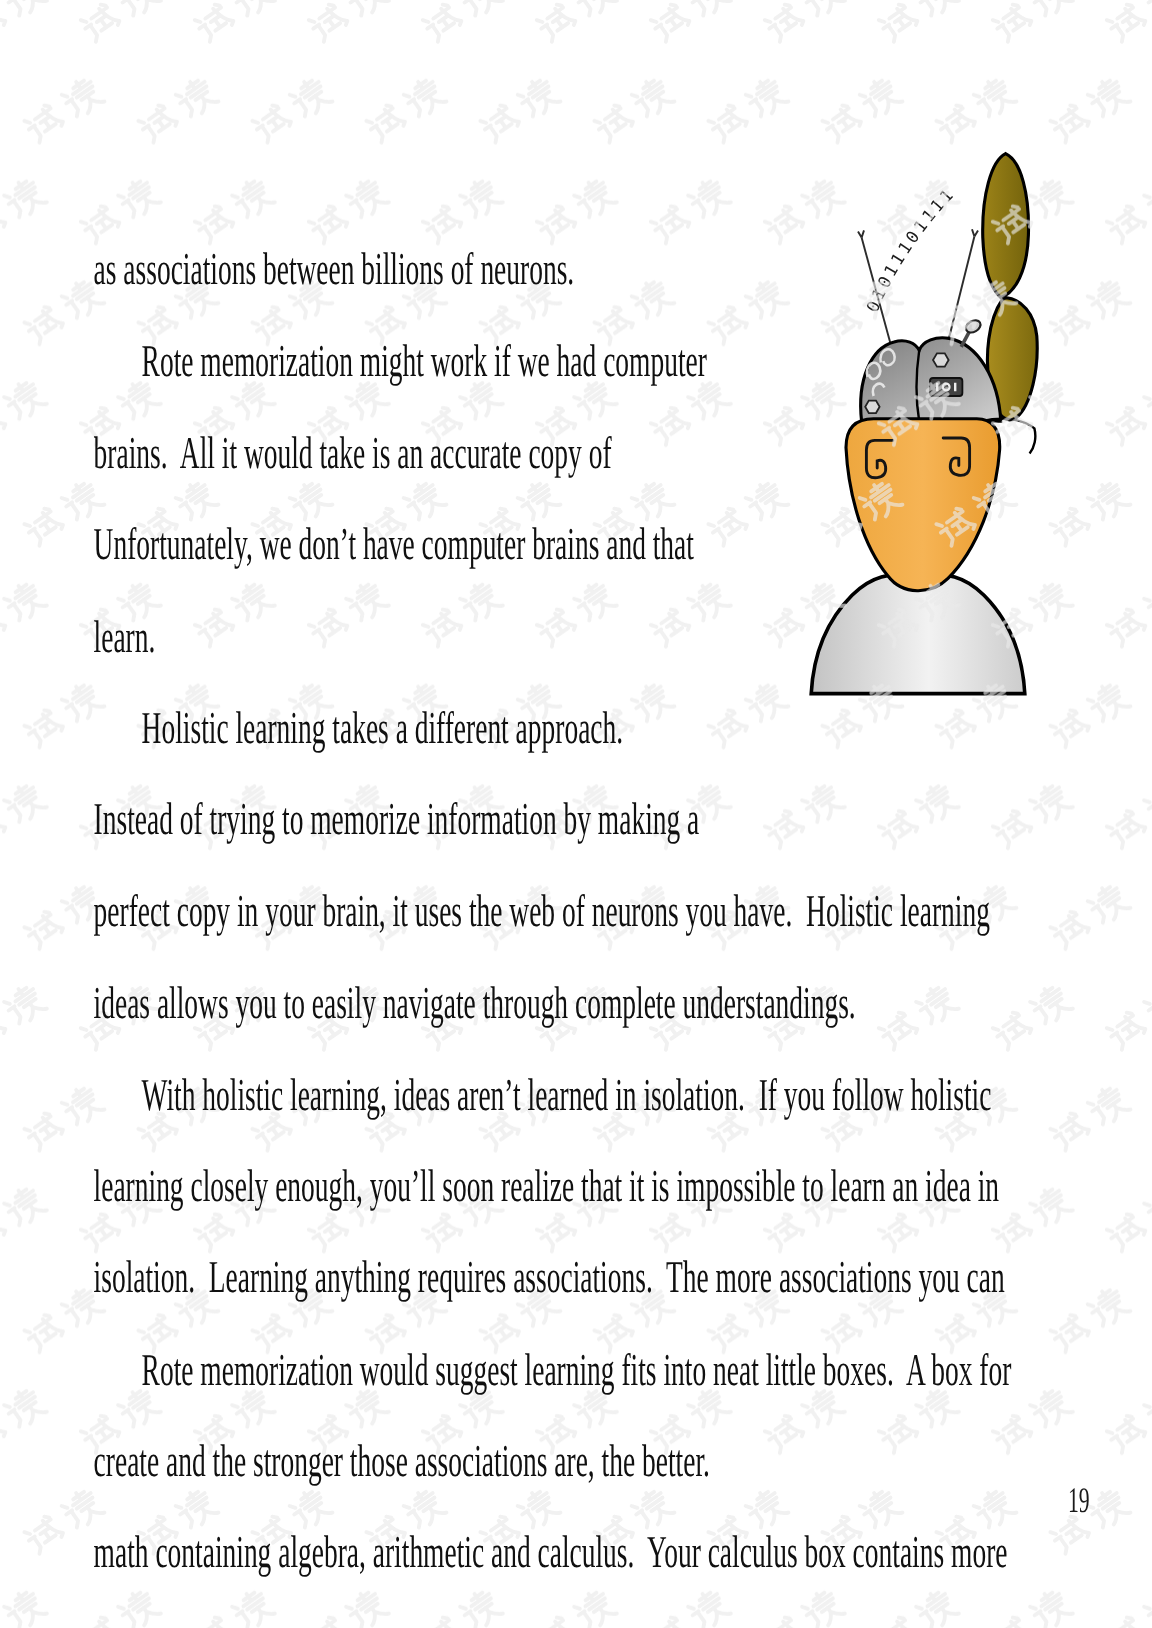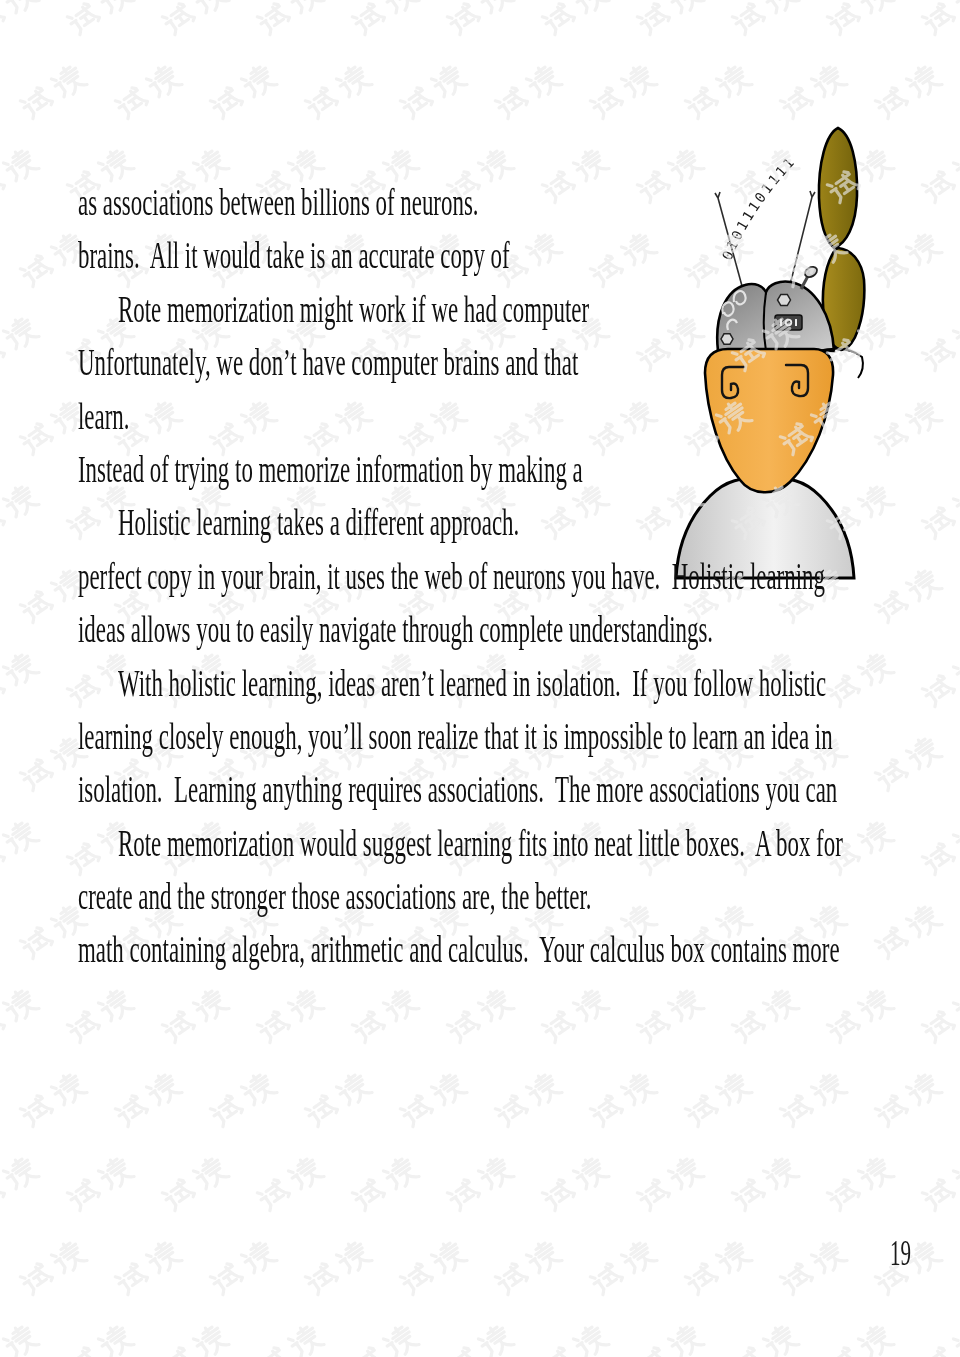--- a/index.html
+++ b/index.html
@@ -39,33 +39,34 @@
     left: 78px;
     top: 176px;
     width: 800px;
     color: #101010;
   }
   .line {
     height: 53.4px;
     line-height: 53.4px;
     font-size: 38px;
     white-space: pre;
+    margin-top: 23px;
   }
   .line.indent { padding-left: 40px; }
   .line > span {
     display: inline-block;
     white-space: pre;
     transform: scaleX(var(--sx));
     transform-origin: 0 50%;
   }
   .page-number {
     position: absolute;
     left: 890px;
     top: 1234px;
-    font-size: 35px;
+    font-size: 30px;
     color: #1a1a1a;
   }
   .page-number > span {
     display: inline-block;
     transform: scaleX(var(--sx));
     transform-origin: 0 50%;
   }
 </style>
 </head>
 <body>
@@ -366,26 +367,26 @@
         <use href="#wmglyph" xlink:href="#wmglyph" transform="translate(574 1352) rotate(-35)"></use>
         <use href="#wmglyph" xlink:href="#wmglyph" transform="translate(669 1352) rotate(-35)"></use>
         <use href="#wmglyph" xlink:href="#wmglyph" transform="translate(764 1352) rotate(-35)"></use>
         <use href="#wmglyph" xlink:href="#wmglyph" transform="translate(859 1352) rotate(-35)"></use>
         <use href="#wmglyph" xlink:href="#wmglyph" transform="translate(954 1352) rotate(-35)"></use>
       </g>
   </svg>
 
   <div class="text-block" id="text-block" style="color: rgb(16, 16, 16);">
       <div class="line"><span>as associations between billions of neurons.</span></div>
+      <div class="line indent"><span>Rote memorization might work if we had computer</span></div>
       <div class="line"><span>brains.  All it would take is an accurate copy of</span></div>
-      <div class="line indent"><span>Rote memorization might work if we had computer</span></div>
       <div class="line"><span>Unfortunately, we don’t have computer brains and that</span></div>
       <div class="line"><span>learn.</span></div>
+      <div class="line indent"><span>Holistic learning takes a different approach.</span></div>
       <div class="line"><span>Instead of trying to memorize information by making a</span></div>
-      <div class="line indent"><span>Holistic learning takes a different approach.</span></div>
       <div class="line"><span>perfect copy in your brain, it uses the web of neurons you have.  Holistic learning</span></div>
       <div class="line"><span>ideas allows you to easily navigate through complete understandings.</span></div>
       <div class="line indent"><span>With holistic learning, ideas aren’t learned in isolation.  If you follow holistic</span></div>
       <div class="line"><span>learning closely enough, you’ll soon realize that it is impossible to learn an idea in</span></div>
       <div class="line"><span>isolation.  Learning anything requires associations.  The more associations you can</span></div>
       <div class="line indent"><span>Rote memorization would suggest learning fits into neat little boxes.  A box for</span></div>
       <div class="line"><span>create and the stronger those associations are, the better.</span></div>
       <div class="line"><span>math containing algebra, arithmetic and calculus.  Your calculus box contains more</span></div>
     </div>
 

